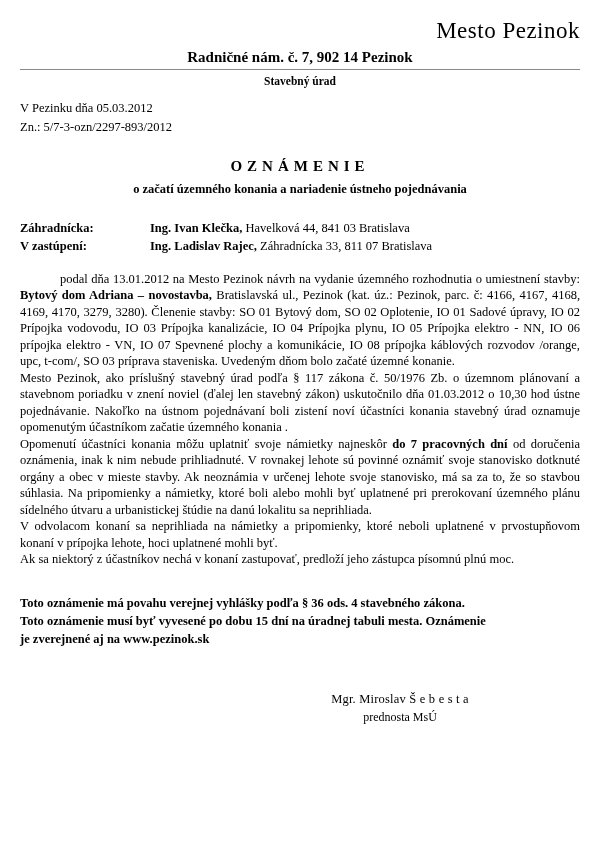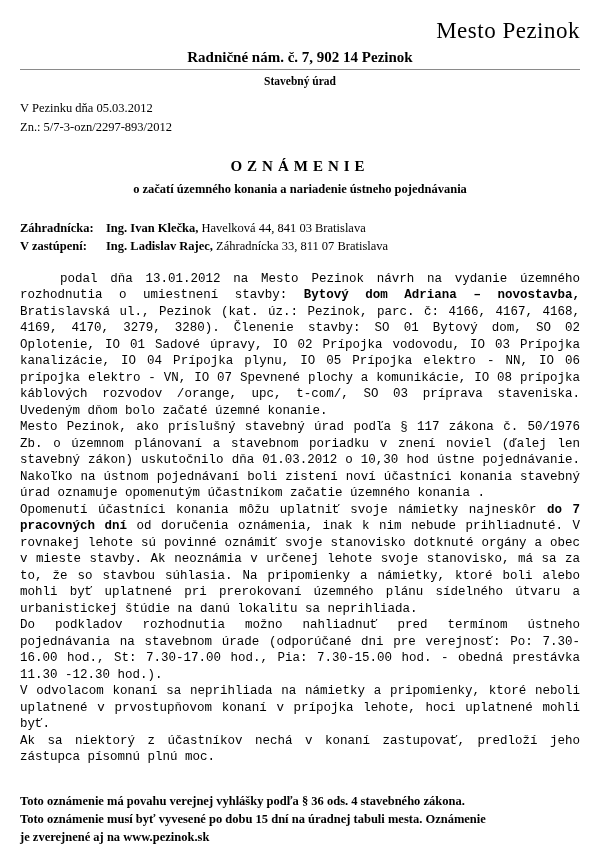--- a/index.html
+++ b/index.html
@@ -84,24 +84,25 @@
     display: block;
     white-space: nowrap;
   }
   .party-label {
     font-weight: bold;
     display: inline-block;
     width: 86px;
   }
   .party-name {
     font-weight: bold;
+    margin-left: 44px;
   }
 
   
-  .body-block { margin-top: 16px; font-family: Liberation Mono, monospace; }
+  .body-block { margin-top: 16px; }
   p.para {
     font-size: 12.5px;
     line-height: 1.32;
     text-align: justify;
     text-justify: inter-word;
     margin: 0;
   }
   p.para.indent { text-indent: 40px; }
   p.para + p.para { margin-top: 0; }
   .para-gap { margin-top: 13px; }
@@ -164,21 +165,20 @@
   </div>
 
   <div class="body-block">
 
     <p class="para indent"><span>podal dňa 13.01.2012 na Mesto Pezinok návrh na vydanie územného rozhodnutia o umiestnení stavby: </span><span class="bold">Bytový dom Adriana – novostavba,</span><span> Bratislavská ul., Pezinok (kat. úz.: Pezinok, parc. č: 4166, 4167, 4168, 4169, 4170, 3279, 3280). Členenie stavby: SO 01 Bytový dom, SO 02 Oplotenie, IO 01 Sadové úpravy, IO 02 Prípojka vodovodu, IO 03 Prípojka kanalizácie, IO 04 Prípojka plynu, IO 05 Prípojka elektro - NN, IO 06 prípojka elektro - VN, IO 07 Spevnené plochy a komunikácie, IO 08 prípojka káblových rozvodov /orange, upc, t-com/, SO 03 príprava staveniska.  Uvedeným dňom bolo začaté územné konanie.</span></p>
 
     <p class="para para-gap">Mesto Pezinok, ako  príslušný stavebný úrad podľa § 117 zákona č. 50/1976 Zb. o územnom plánovaní a stavebnom poriadku v znení  noviel (ďalej len stavebný zákon) uskutočnilo dňa 01.03.2012 o 10,30 hod ústne pojednávanie. Nakoľko na ústnom pojednávaní boli zistení noví účastníci konania stavebný úrad oznamuje opomenutým účastníkom začatie územného konania .</p>
 
     <p class="para para-gap"><span>Opomenutí účastníci konania môžu uplatniť svoje námietky najneskôr </span><span class="bold">do 7 pracovných dní</span><span> od doručenia oznámenia, inak k nim nebude prihliadnuté. V rovnakej lehote sú povinné oznámiť svoje stanovisko dotknuté orgány a obec v mieste stavby. Ak neoznámia v určenej lehote svoje stanovisko, má sa za to,  že so stavbou súhlasia. Na pripomienky a námietky, ktoré boli alebo mohli byť uplatnené pri prerokovaní územného plánu sídelného útvaru a urbanistickej štúdie na danú lokalitu sa neprihliada.</span></p>
 
-    <p class="para">Do podkladov rozhodnutia možno nahliadnuť pred termínom ústneho pojednávania na stavebnom úrade (odporúčané dni pre verejnosť: Po: 7.30-16.00 hod., St: 7.30-17.00 hod., Pia: 7.30-15.00 hod. - obedná prestávka 11.30 -12.30 hod.).</p>
 
     <p class="para">V odvolacom konaní sa neprihliada na námietky a pripomienky, ktoré neboli uplatnené v prvostupňovom konaní v prípojka lehote, hoci uplatnené mohli byť.</p>
 
     <p class="para">Ak sa niektorý z účastníkov nechá v konaní zastupovať, predloží jeho zástupca písomnú plnú moc.</p>
   </div>
 
   <div class="closing">
     <div>Toto oznámenie má povahu verejnej vyhlášky podľa § 36 ods. 4 stavebného zákona.</div>
     <div>Toto oznámenie musí byť vyvesené po dobu 15 dní na úradnej tabuli  mesta. Oznámenie</div>
     <div>je  zverejnené aj na  www.pezinok.sk</div>

